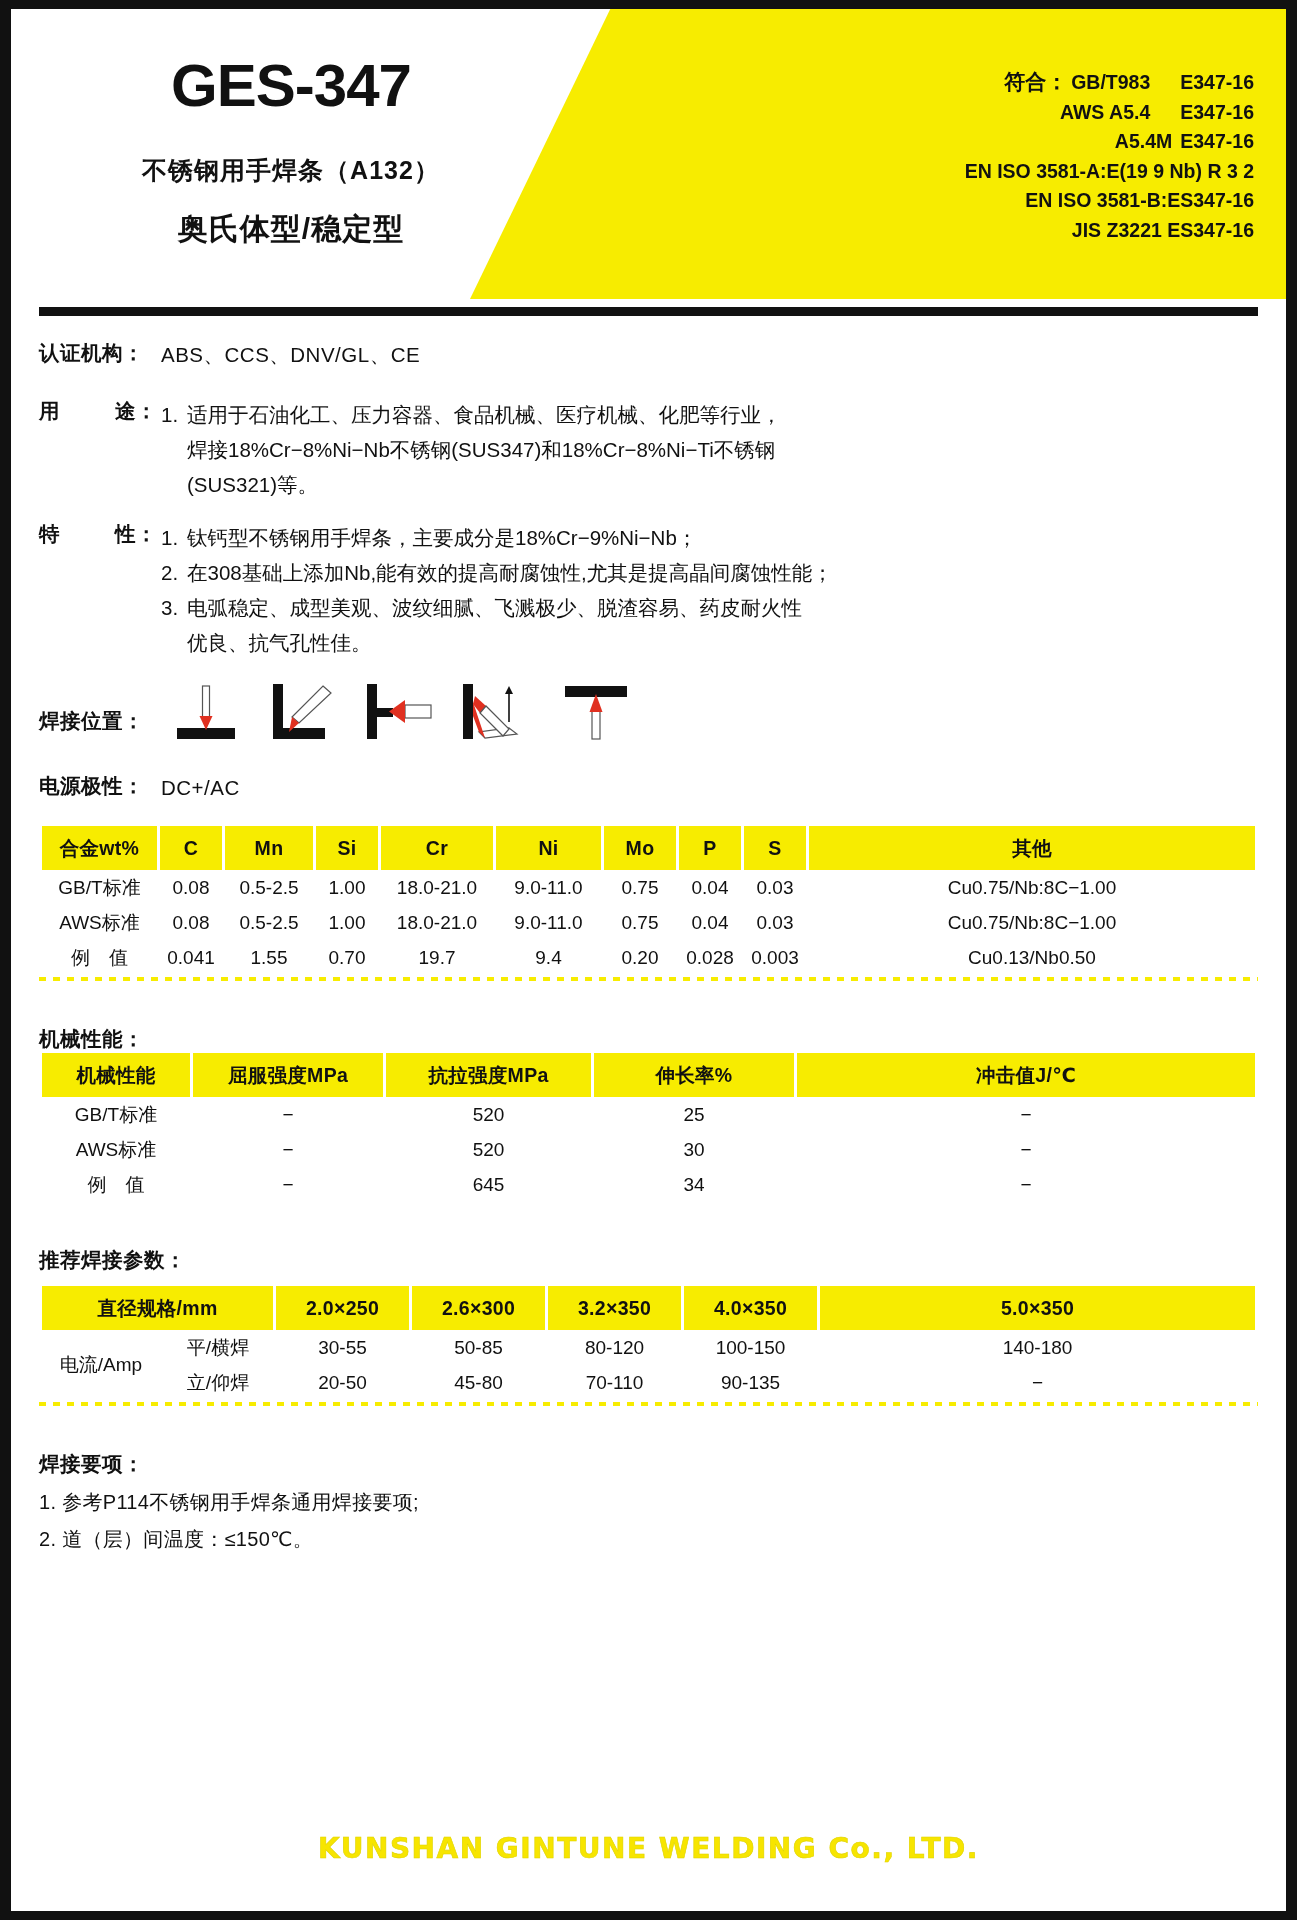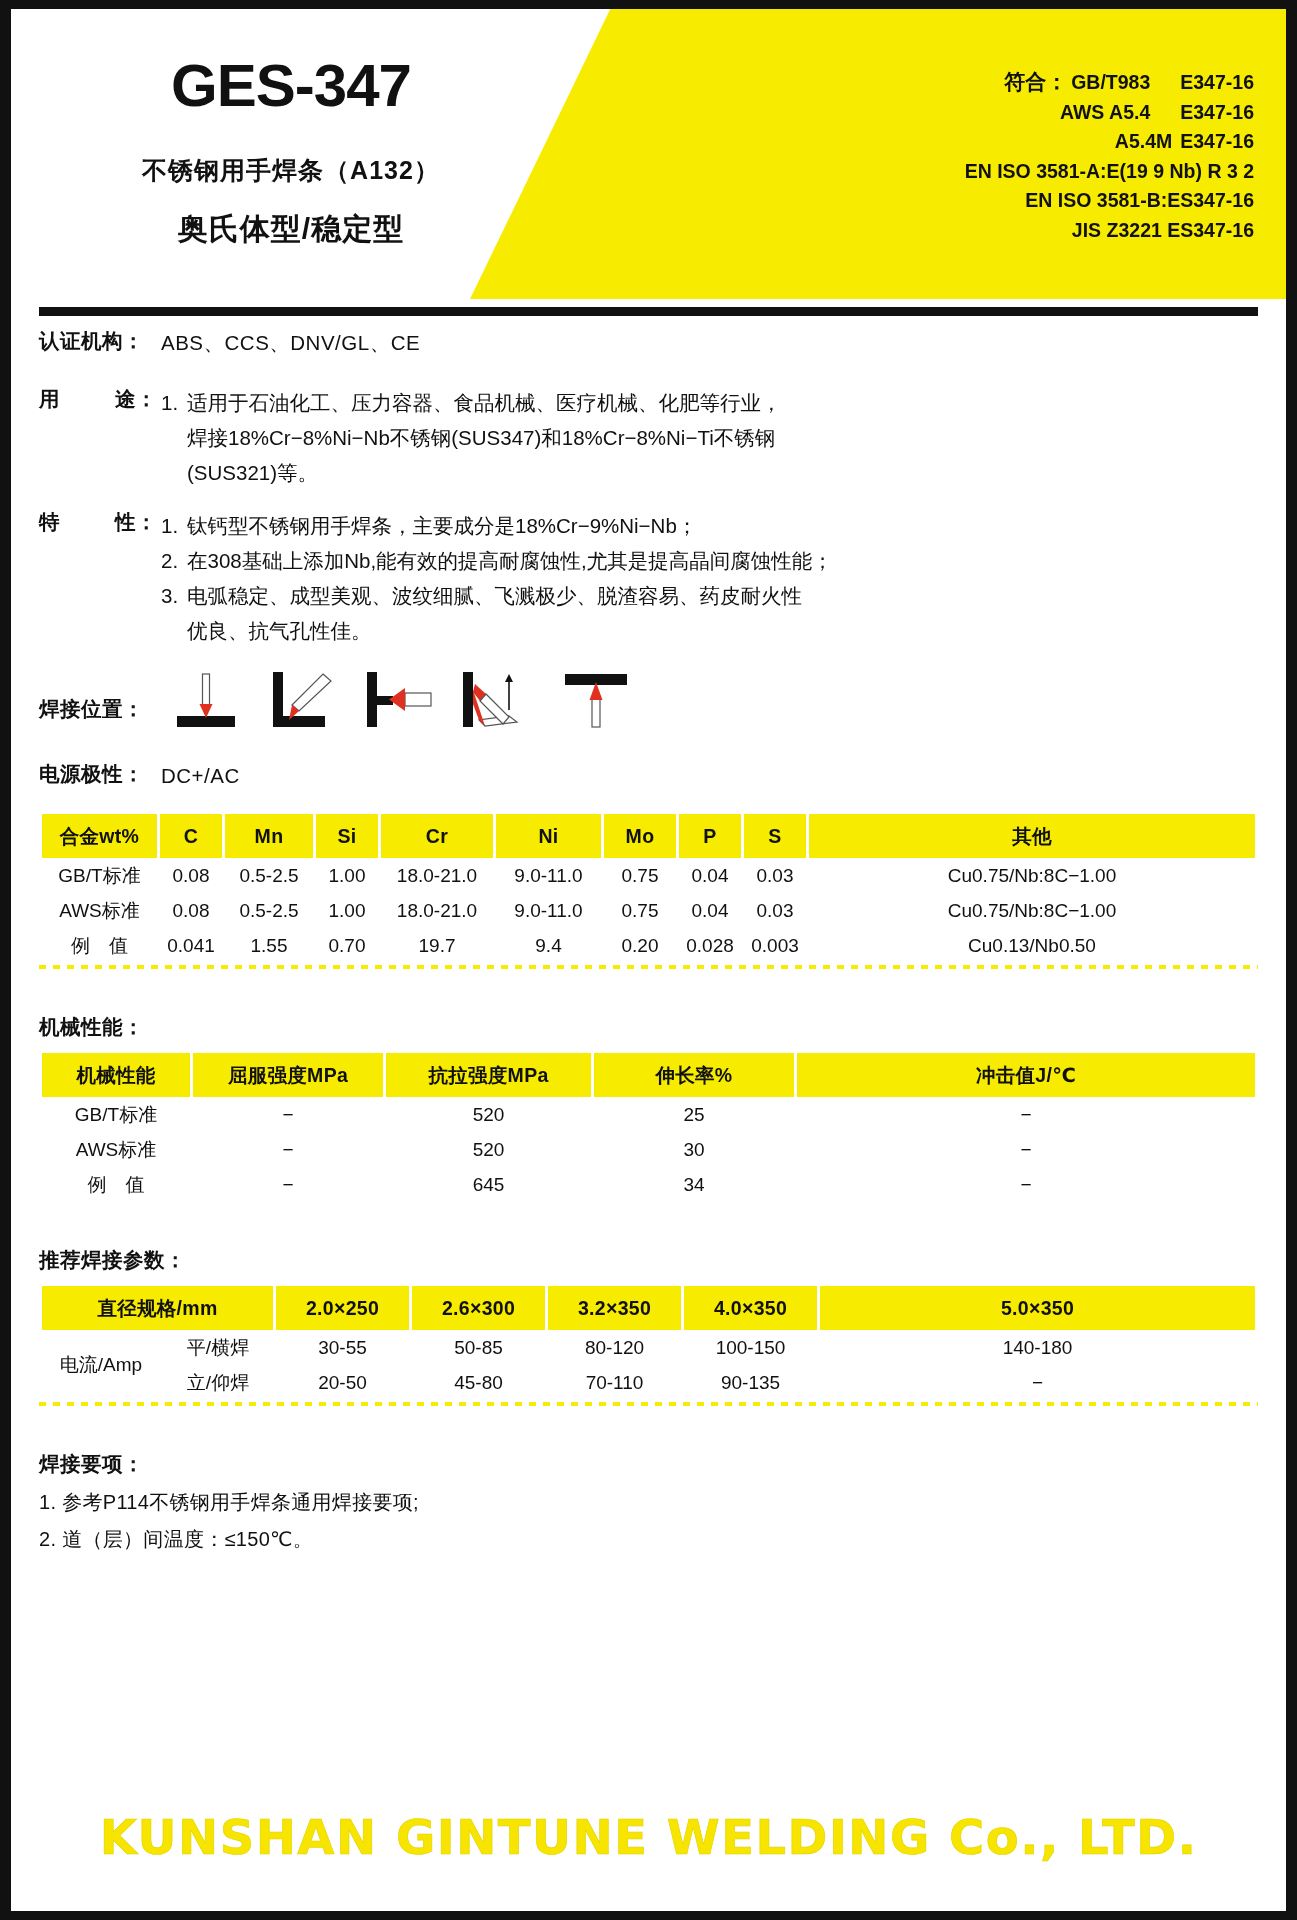--- a/index.html
+++ b/index.html
@@ -117,20 +117,21 @@
     top: 318px;
     left: 0;
     width: 100%;
     padding: 0 28px 0 28px;
   }
 
   .row {
     display: flex;
     align-items: flex-start;
     margin-bottom: 0px;
+    margin-top: 12px;
   }
   .row-label {
     width: 122px;
     flex: 0 0 122px;
     font-size: 20.5px;
     font-weight: bold;
     color: #111111;
     white-space: nowrap;
     letter-spacing: 0.5px;
   }
@@ -229,21 +230,21 @@
     color: #111111;
     line-height: 37px;
     letter-spacing: 0.3px;
   }
   .company {
     position: absolute;
     left: 0;
     right: 0;
     bottom: 46px;
     text-align: center;
-    font-size: 48px;
+    font-size: 28px;
     font-weight: bold;
     color: #F7E500;
     letter-spacing: 1.5px;
     font-family: "DejaVu Sans", sans-serif;
     -webkit-text-stroke: 0.6px #e0d400;
   }
 </style>
 </head>
 <body>
 
@@ -444,21 +445,21 @@
           <td>9.4</td>
           <td>0.20</td>
           <td>0.028</td>
           <td>0.003</td>
           <td>Cu0.13/Nb0.50</td>
         </tr>
       </tbody>
     </table>
     <div class="dots"></div>
 
-    <div class="sec-title" style="margin-top:44px; margin-bottom:12px;">机械性能：</div>
+    <div class="sec-title" style="margin-top:44px; margin-bottom:0;">机械性能：</div>
     <table class="t mech">
       <colgroup>
         <col style="width:148px">
             <col style="width:190px">
             <col style="width:205px">
             <col style="width:200px">
             <col>
       </colgroup>
       <thead>
         <tr>

